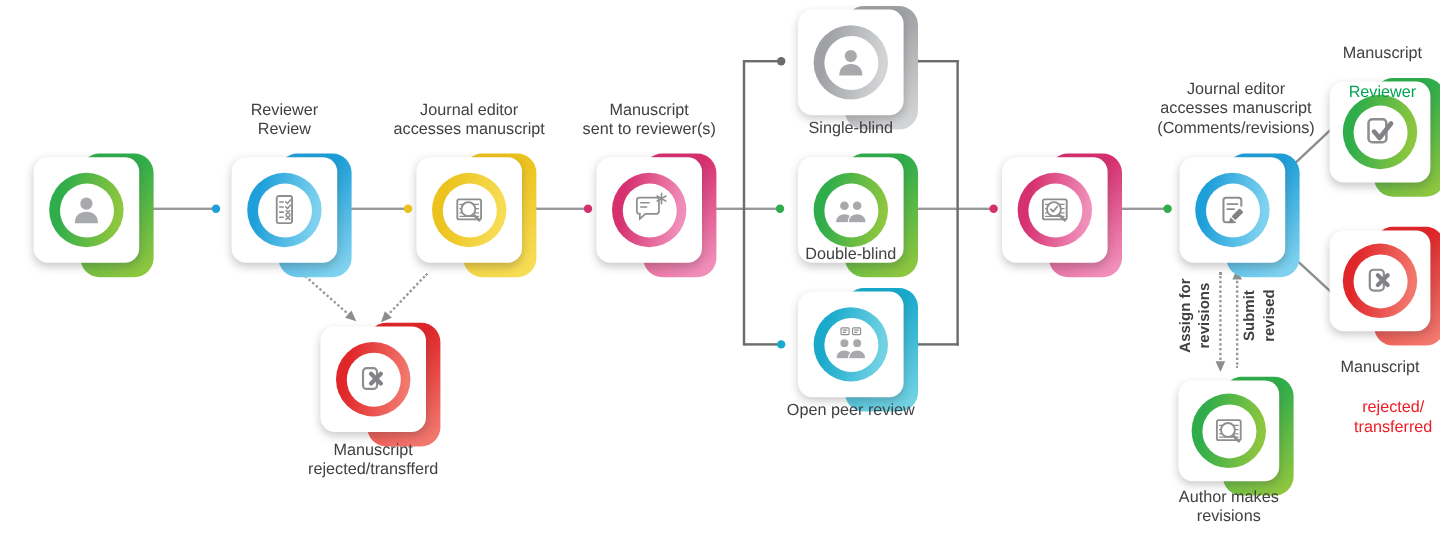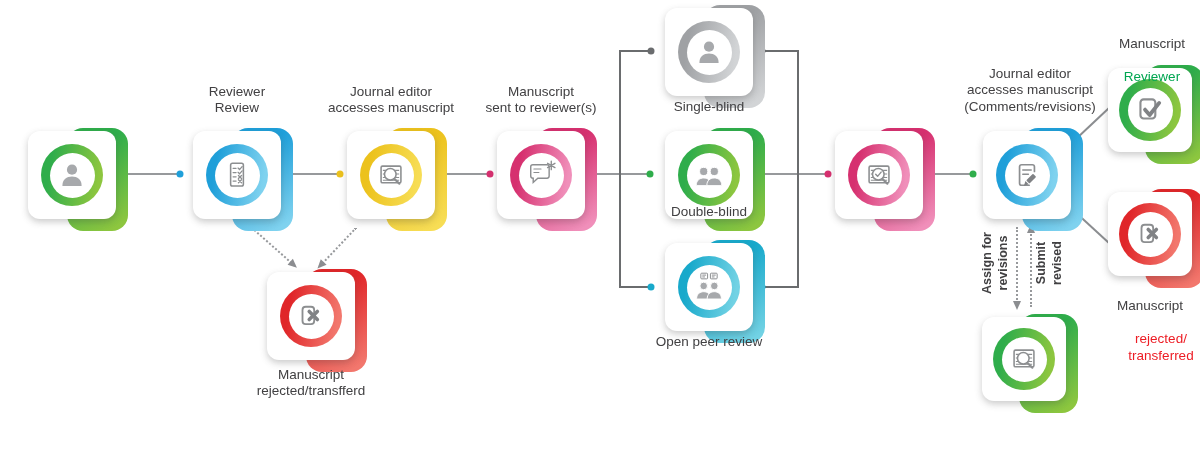--- a/index.html
+++ b/index.html
@@ -351,20 +351,22 @@
   <div class="lbl" style="left:1152px;top:20px">
     <span class="ttl">Manuscript</span>
     <span class="status-green">Reviewer</span>
   </div>
   <div class="lbl" style="left:1150px;top:282px">
     <span class="ttl">Manuscript</span>
     <span class="status-red">rejected/
 transferred</span>
   </div>
 
+  <div class="lbl" style="left:1024px;top:406px">Author makes
+revisions</div>
   <div class="lbl" style="left:311px;top:367px">Manuscript
 rejected/transfferd</div>
 
   <div class="rot" style="left:996px;top:263px">Assign for
 revisions</div>
   <div class="rot" style="left:1050px;top:263px">Submit
 revised</div>
 
 </div>
 

